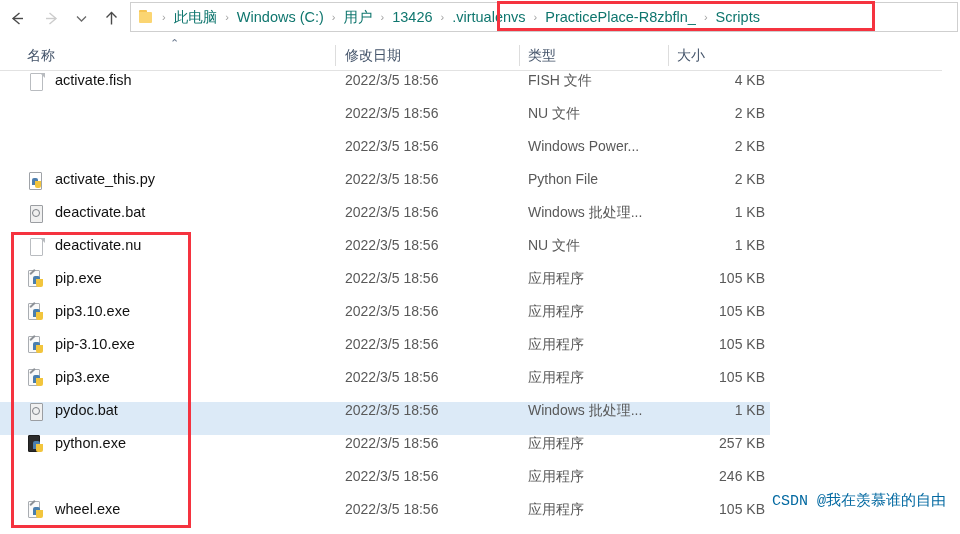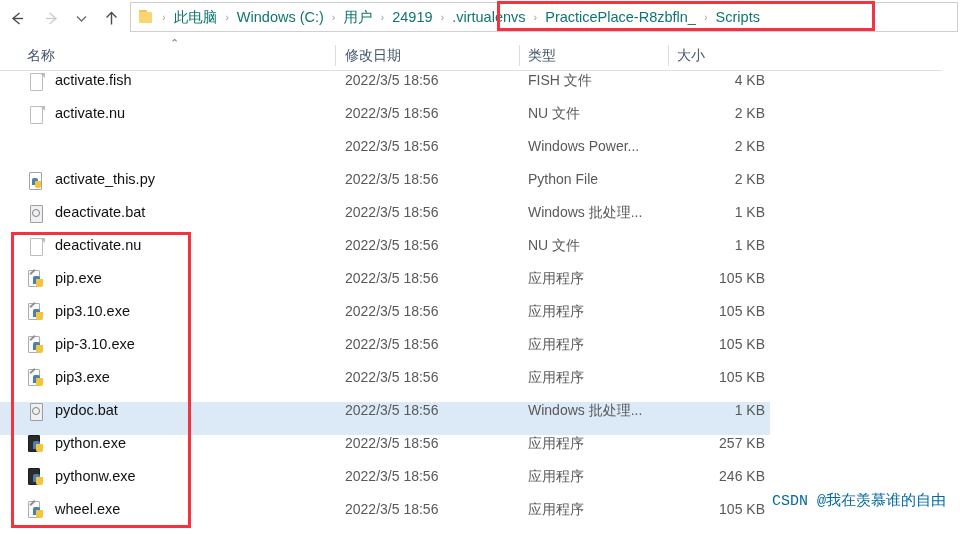--- a/index.html
+++ b/index.html
@@ -208,21 +208,21 @@
         <div class="body"></div>
     </div>
     <div class="crumbs">
       <div class="sep">›</div>
       <div class="crumb">此电脑</div>
       <div class="sep">›</div>
       <div class="crumb">Windows (C:)</div>
       <div class="sep">›</div>
       <div class="crumb">用户</div>
       <div class="sep">›</div>
-      <div class="crumb">24919</div>
+      <div class="crumb">13426</div>
       <div class="sep">›</div>
       <div class="crumb">.virtualenvs</div>
       <div class="sep">›</div>
       <div class="crumb">PracticePlace-R8zbfln_</div>
       <div class="sep">›</div>
       <div class="crumb">Scripts</div>
     </div>
   </div>
 
   <div class="colheader">
@@ -249,229 +249,214 @@
           <span class="fdate">2022/3/5 18:56</span>
         </div>
         <div class="cell type">
           <span class="ftype">FISH 文件</span>
         </div>
         <div class="cell size">
           <span class="fsize">4 KB</span>
         </div>
       </div>
       <div class="row">
+        <div class="cell date">
+          <span class="fdate">2022/3/5 18:56</span>
+        </div>
+        <div class="cell type">
+          <span class="ftype">NU 文件</span>
+        </div>
+        <div class="cell size">
+          <span class="fsize">2 KB</span>
+        </div>
+      </div>
+      <div class="row">
+        <div class="cell date">
+          <span class="fdate">2022/3/5 18:56</span>
+        </div>
+        <div class="cell type">
+          <span class="ftype">Windows Power...</span>
+        </div>
+        <div class="cell size">
+          <span class="fsize">2 KB</span>
+        </div>
+      </div>
+      <div class="row">
+        <div class="cell name">
+          <span class="ico py">
+            <span class="sheet"></span>
+            <span class="pyl"></span>
+            <span class="pyr"></span>
+          </span>
+          <span class="fname">activate_this.py</span>
+        </div>
+        <div class="cell date">
+          <span class="fdate">2022/3/5 18:56</span>
+        </div>
+        <div class="cell type">
+          <span class="ftype">Python File</span>
+        </div>
+        <div class="cell size">
+          <span class="fsize">2 KB</span>
+        </div>
+      </div>
+      <div class="row">
+        <div class="cell name">
+          <span class="ico bat">
+            <span class="sheet"></span>
+            <span class="gear"></span>
+          </span>
+          <span class="fname">deactivate.bat</span>
+        </div>
+        <div class="cell date">
+          <span class="fdate">2022/3/5 18:56</span>
+        </div>
+        <div class="cell type">
+          <span class="ftype">Windows 批处理...</span>
+        </div>
+        <div class="cell size">
+          <span class="fsize">1 KB</span>
+        </div>
+      </div>
+      <div class="row">
         <div class="cell name">
           <span class="ico doc">
             <span class="sheet"></span>
             <span class="fold"></span>
           </span>
-          <span class="fname">activate.nu</span>
+          <span class="fname">deactivate.nu</span>
         </div>
         <div class="cell date">
           <span class="fdate">2022/3/5 18:56</span>
         </div>
         <div class="cell type">
           <span class="ftype">NU 文件</span>
         </div>
         <div class="cell size">
-          <span class="fsize">2 KB</span>
-        </div>
-      </div>
-      <div class="row">
-        <div class="cell date">
-          <span class="fdate">2022/3/5 18:56</span>
-        </div>
-        <div class="cell type">
-          <span class="ftype">Windows Power...</span>
-        </div>
-        <div class="cell size">
-          <span class="fsize">2 KB</span>
-        </div>
-      </div>
-      <div class="row">
-        <div class="cell name">
-          <span class="ico py">
-            <span class="sheet"></span>
-            <span class="pyl"></span>
-            <span class="pyr"></span>
-          </span>
-          <span class="fname">activate_this.py</span>
-        </div>
-        <div class="cell date">
-          <span class="fdate">2022/3/5 18:56</span>
-        </div>
-        <div class="cell type">
-          <span class="ftype">Python File</span>
-        </div>
-        <div class="cell size">
-          <span class="fsize">2 KB</span>
-        </div>
-      </div>
-      <div class="row">
+          <span class="fsize">1 KB</span>
+        </div>
+      </div>
+      <div class="row">
+        <div class="cell name">
+          <span class="ico exe">
+            <span class="sheet"></span>
+            <span class="pen"></span>
+            <span class="pyl"></span>
+            <span class="pyr"></span>
+          </span>
+          <span class="fname">pip.exe</span>
+        </div>
+        <div class="cell date">
+          <span class="fdate">2022/3/5 18:56</span>
+        </div>
+        <div class="cell type">
+          <span class="ftype">应用程序</span>
+        </div>
+        <div class="cell size">
+          <span class="fsize">105 KB</span>
+        </div>
+      </div>
+      <div class="row">
+        <div class="cell name">
+          <span class="ico exe">
+            <span class="sheet"></span>
+            <span class="pen"></span>
+            <span class="pyl"></span>
+            <span class="pyr"></span>
+          </span>
+          <span class="fname">pip3.10.exe</span>
+        </div>
+        <div class="cell date">
+          <span class="fdate">2022/3/5 18:56</span>
+        </div>
+        <div class="cell type">
+          <span class="ftype">应用程序</span>
+        </div>
+        <div class="cell size">
+          <span class="fsize">105 KB</span>
+        </div>
+      </div>
+      <div class="row">
+        <div class="cell name">
+          <span class="ico exe">
+            <span class="sheet"></span>
+            <span class="pen"></span>
+            <span class="pyl"></span>
+            <span class="pyr"></span>
+          </span>
+          <span class="fname">pip-3.10.exe</span>
+        </div>
+        <div class="cell date">
+          <span class="fdate">2022/3/5 18:56</span>
+        </div>
+        <div class="cell type">
+          <span class="ftype">应用程序</span>
+        </div>
+        <div class="cell size">
+          <span class="fsize">105 KB</span>
+        </div>
+      </div>
+      <div class="row">
+        <div class="cell name">
+          <span class="ico exe">
+            <span class="sheet"></span>
+            <span class="pen"></span>
+            <span class="pyl"></span>
+            <span class="pyr"></span>
+          </span>
+          <span class="fname">pip3.exe</span>
+        </div>
+        <div class="cell date">
+          <span class="fdate">2022/3/5 18:56</span>
+        </div>
+        <div class="cell type">
+          <span class="ftype">应用程序</span>
+        </div>
+        <div class="cell size">
+          <span class="fsize">105 KB</span>
+        </div>
+      </div>
+      <div class="row selected">
         <div class="cell name">
           <span class="ico bat">
             <span class="sheet"></span>
             <span class="gear"></span>
           </span>
-          <span class="fname">deactivate.bat</span>
+          <span class="fname">pydoc.bat</span>
         </div>
         <div class="cell date">
           <span class="fdate">2022/3/5 18:56</span>
         </div>
         <div class="cell type">
           <span class="ftype">Windows 批处理...</span>
         </div>
         <div class="cell size">
           <span class="fsize">1 KB</span>
         </div>
       </div>
       <div class="row">
         <div class="cell name">
-          <span class="ico doc">
-            <span class="sheet"></span>
-            <span class="fold"></span>
-          </span>
-          <span class="fname">deactivate.nu</span>
-        </div>
-        <div class="cell date">
-          <span class="fdate">2022/3/5 18:56</span>
-        </div>
-        <div class="cell type">
-          <span class="ftype">NU 文件</span>
-        </div>
-        <div class="cell size">
-          <span class="fsize">1 KB</span>
-        </div>
-      </div>
-      <div class="row">
-        <div class="cell name">
-          <span class="ico exe">
-            <span class="sheet"></span>
-            <span class="pen"></span>
-            <span class="pyl"></span>
-            <span class="pyr"></span>
-          </span>
-          <span class="fname">pip.exe</span>
-        </div>
-        <div class="cell date">
-          <span class="fdate">2022/3/5 18:56</span>
-        </div>
-        <div class="cell type">
-          <span class="ftype">应用程序</span>
-        </div>
-        <div class="cell size">
-          <span class="fsize">105 KB</span>
-        </div>
-      </div>
-      <div class="row">
-        <div class="cell name">
-          <span class="ico exe">
-            <span class="sheet"></span>
-            <span class="pen"></span>
-            <span class="pyl"></span>
-            <span class="pyr"></span>
-          </span>
-          <span class="fname">pip3.10.exe</span>
-        </div>
-        <div class="cell date">
-          <span class="fdate">2022/3/5 18:56</span>
-        </div>
-        <div class="cell type">
-          <span class="ftype">应用程序</span>
-        </div>
-        <div class="cell size">
-          <span class="fsize">105 KB</span>
-        </div>
-      </div>
-      <div class="row">
-        <div class="cell name">
-          <span class="ico exe">
-            <span class="sheet"></span>
-            <span class="pen"></span>
-            <span class="pyl"></span>
-            <span class="pyr"></span>
-          </span>
-          <span class="fname">pip-3.10.exe</span>
-        </div>
-        <div class="cell date">
-          <span class="fdate">2022/3/5 18:56</span>
-        </div>
-        <div class="cell type">
-          <span class="ftype">应用程序</span>
-        </div>
-        <div class="cell size">
-          <span class="fsize">105 KB</span>
-        </div>
-      </div>
-      <div class="row">
-        <div class="cell name">
-          <span class="ico exe">
-            <span class="sheet"></span>
-            <span class="pen"></span>
-            <span class="pyl"></span>
-            <span class="pyr"></span>
-          </span>
-          <span class="fname">pip3.exe</span>
-        </div>
-        <div class="cell date">
-          <span class="fdate">2022/3/5 18:56</span>
-        </div>
-        <div class="cell type">
-          <span class="ftype">应用程序</span>
-        </div>
-        <div class="cell size">
-          <span class="fsize">105 KB</span>
-        </div>
-      </div>
-      <div class="row selected">
-        <div class="cell name">
-          <span class="ico bat">
-            <span class="sheet"></span>
-            <span class="gear"></span>
-          </span>
-          <span class="fname">pydoc.bat</span>
-        </div>
-        <div class="cell date">
-          <span class="fdate">2022/3/5 18:56</span>
-        </div>
-        <div class="cell type">
-          <span class="ftype">Windows 批处理...</span>
-        </div>
-        <div class="cell size">
-          <span class="fsize">1 KB</span>
-        </div>
-      </div>
-      <div class="row">
-        <div class="cell name">
           <span class="ico exedark">
             <span class="sheet"></span>
             <span class="pyl"></span>
             <span class="pyr"></span>
           </span>
           <span class="fname">python.exe</span>
         </div>
         <div class="cell date">
           <span class="fdate">2022/3/5 18:56</span>
         </div>
         <div class="cell type">
           <span class="ftype">应用程序</span>
         </div>
         <div class="cell size">
           <span class="fsize">257 KB</span>
         </div>
       </div>
       <div class="row">
-        <div class="cell name">
-          <span class="ico exedark">
-            <span class="sheet"></span>
-            <span class="pyl"></span>
-            <span class="pyr"></span>
-          </span>
-          <span class="fname">pythonw.exe</span>
-        </div>
         <div class="cell date">
           <span class="fdate">2022/3/5 18:56</span>
         </div>
         <div class="cell type">
           <span class="ftype">应用程序</span>
         </div>
         <div class="cell size">
           <span class="fsize">246 KB</span>
         </div>
       </div>

